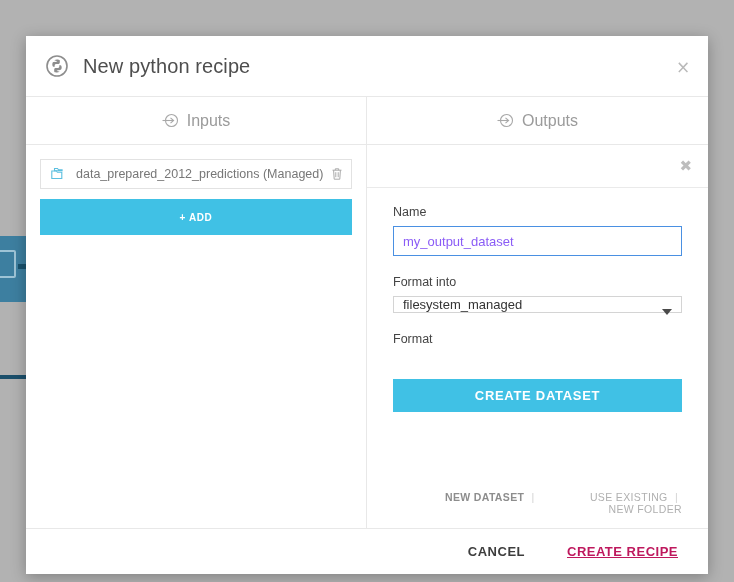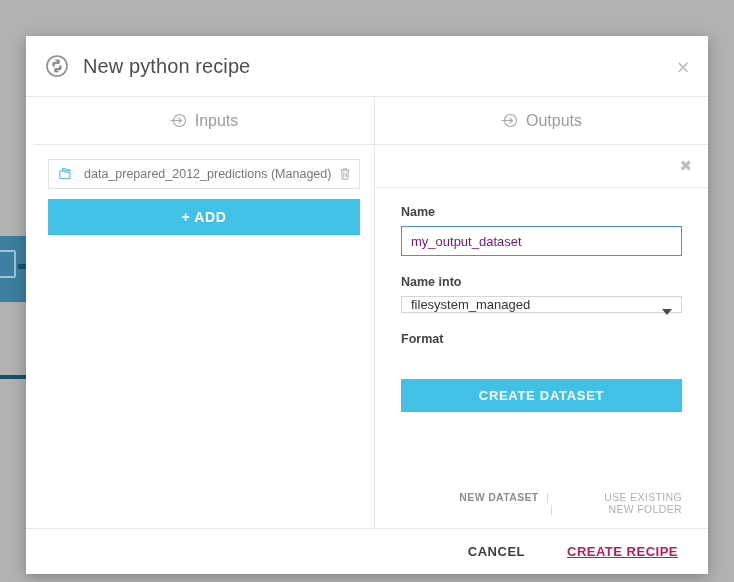--- a/index.html
+++ b/index.html
@@ -80,21 +80,20 @@
     cursor: pointer;
     font-family: "DejaVu Sans", sans-serif;
   }
 
   
   .modal-body {
     flex: 1 1 auto;
     display: flex;
     border-top: 1px solid #e8e8e8;
     min-height: 0;
-    padding-left: 8px;
   }
   .col { display: flex; flex-direction: column; min-height: 0; }
   .col-inputs { flex: 0 0 341px; border-right: 1px solid #e8e8e8; }
   .col-outputs { flex: 1 1 auto; }
 
   .col-head {
     height: 48px;
     flex: 0 0 48px;
     display: flex;
     align-items: center;
@@ -125,21 +124,21 @@
     overflow: hidden;
   }
   .trash-icon { flex: 0 0 12px; margin-left: 6px; display: block; }
   .add-btn {
     margin-top: 10px;
     height: 36px;
     background: #40c1e5;
     color: #ffffff;
     border: none;
     width: 100%;
-    font-size: 14px;
+    font-size: 10px;
     font-weight: bold;
     letter-spacing: .6px;
     cursor: pointer;
     font-family: "Liberation Sans", sans-serif;
   }
 
   
   .panel-head {
     height: 43px;
     flex: 0 0 43px;
@@ -167,31 +166,31 @@
   .form {
     flex: 1 1 auto;
     padding: 17px 26px 0 26px;
     display: flex;
     flex-direction: column;
     min-height: 0;
   }
   .field-label {
     font-size: 12.5px;
     color: #444444;
-    font-weight: bold;
+    font-weight: normal;
     margin-bottom: 7px;
   }
   .field-label.sp { margin-top: 19px; }
   .text-input {
     height: 30px;
     width: 100%;
     border: 1px solid #4a90e2;
     padding: 0 9px;
     font-size: 13px;
-    color: #701a75;
+    color: #8b5cf6;
     font-family: "Liberation Sans", sans-serif;
     outline: none;
     background: #fff;
   }
   .select-wrap { position: relative; width: 100%; }
   .select-box {
     height: 17px;
     width: 100%;
     border: 1px solid #d4d4d4;
     background: #fff;
@@ -318,21 +317,21 @@
       </div>
 
       <div class="panel-head">
         <span class="panel-close">✖</span>
       </div>
 
       <div class="form">
         <div class="field-label">Name</div>
         <input class="text-input" type="text" value="my_output_dataset" style="">
 
-        <div class="field-label sp">Name into</div>
+        <div class="field-label sp">Format into</div>
         <div class="select-wrap">
           <div class="select-box">filesystem_managed</div>
           <span class="caret"></span>
         </div>
 
         <div class="field-label sp">Format</div>
 
         <button class="create-dataset-btn">CREATE DATASET</button>
 
         <div class="mode-links">

